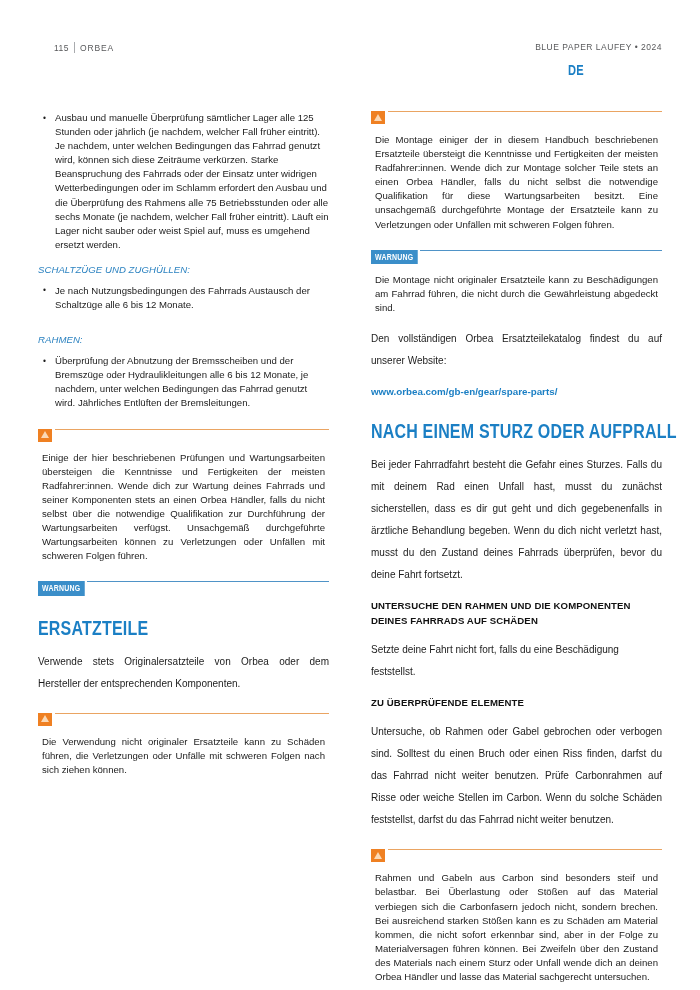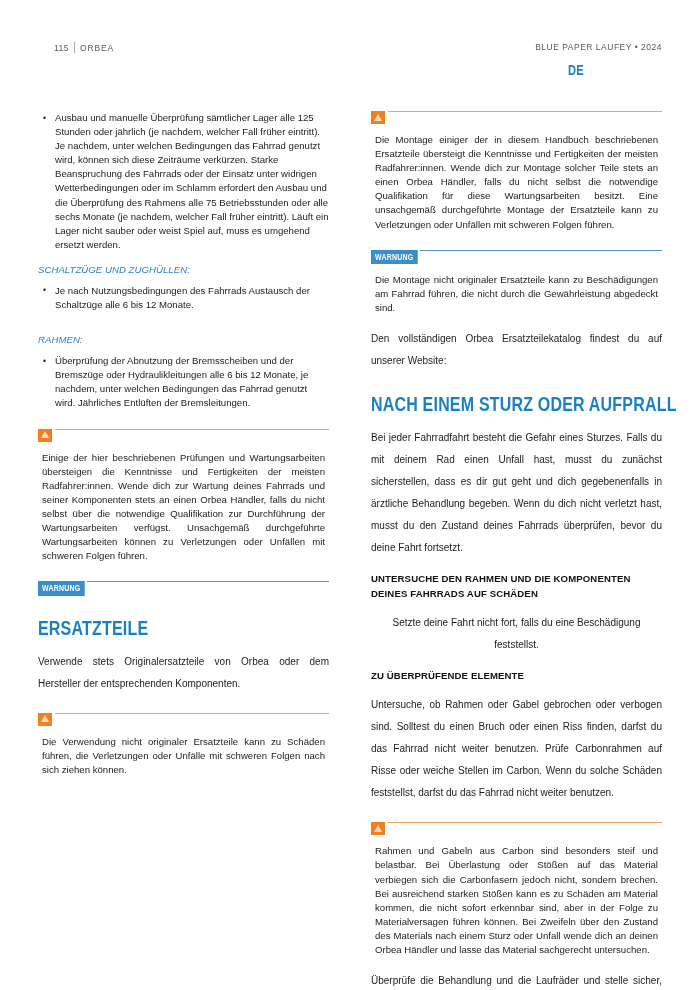--- a/index.html
+++ b/index.html
@@ -83,21 +83,21 @@
   .col-right { left: 333px; }
 
   
   p.body {
     margin: 0 0 13px 0;
     font-size: 10px;
     line-height: 22px;
     text-align: justify;
     color: #1c1c1c;
   }
-  p.body.ragged { text-align: center; }
+  p.body.ragged { text-align: left; }
 
   ul.bullets {
     list-style: none;
     margin: 0 0 11px 0;
     padding: 0;
   }
   ul.bullets > li {
     position: relative;
     padding-left: 17px;
     margin-bottom: 9px;
@@ -288,20 +288,21 @@
 
     <div class="callout">
       <div class="callout-head">
         <span class="warn-badge">WARNUNG</span>
         <span class="rule-blue"></span>
       </div>
       <p class="callout-body">Die Montage nicht originaler Ersatzteile kann zu Beschädigungen am Fahrrad führen, die nicht durch die Gewährleistung abgedeckt sind.</p>
     </div>
 
     <p class="body">Den vollständigen Orbea Ersatzteilekatalog findest du auf unserer Website:</p>
+    <a class="link" href="#">www.orbea.com/gb-en/gear/spare-parts/</a>
 
     <h2 class="section">NACH EINEM STURZ ODER AUFPRALL</h2>
     <p class="body">Bei jeder Fahrradfahrt besteht die Gefahr eines Sturzes. Falls du mit deinem Rad einen Unfall hast, musst du zunächst sicherstellen, dass es dir gut geht und dich gegebenenfalls in ärztliche Behandlung begeben. Wenn du dich nicht verletzt hast, musst du den Zustand deines Fahrrads überprüfen, bevor du deine Fahrt fortsetzt.</p>
 
     <h4 class="sub-bold">UNTERSUCHE DEN RAHMEN UND DIE KOMPONENTEN DEINES FAHRRADS AUF SCHÄDEN</h4>
     <p class="body ragged">Setzte deine Fahrt nicht fort, falls du eine Beschädigung feststellst.</p>
 
     <h4 class="sub-bold">ZU ÜBERPRÜFENDE ELEMENTE</h4>
     <p class="body">Untersuche, ob Rahmen oder Gabel gebrochen oder verbogen sind. Solltest du einen Bruch oder einen Riss finden, darfst du das Fahrrad nicht weiter benutzen. Prüfe Carbonrahmen auf Risse oder weiche Stellen im Carbon. Wenn du solche Schäden feststellst, darfst du das Fahrrad nicht weiter benutzen.</p>
 

